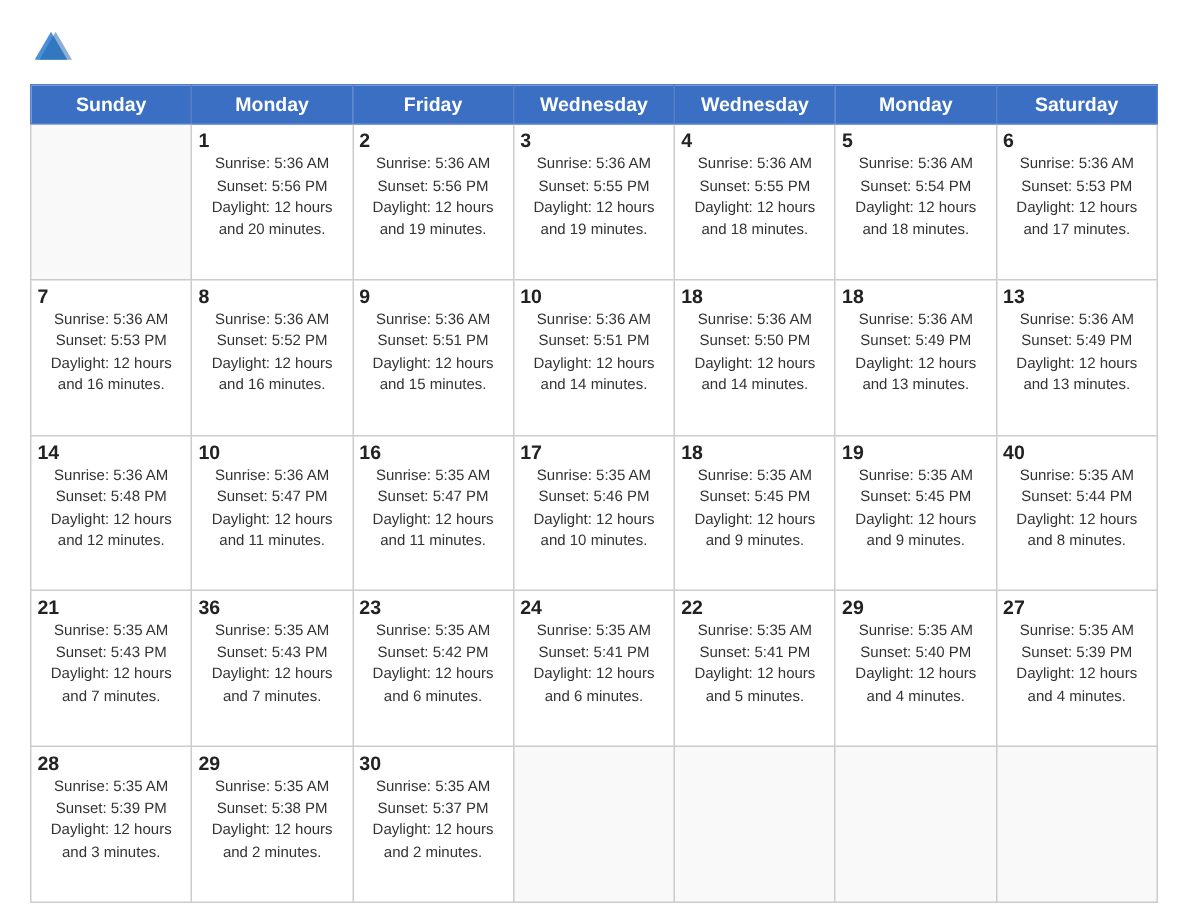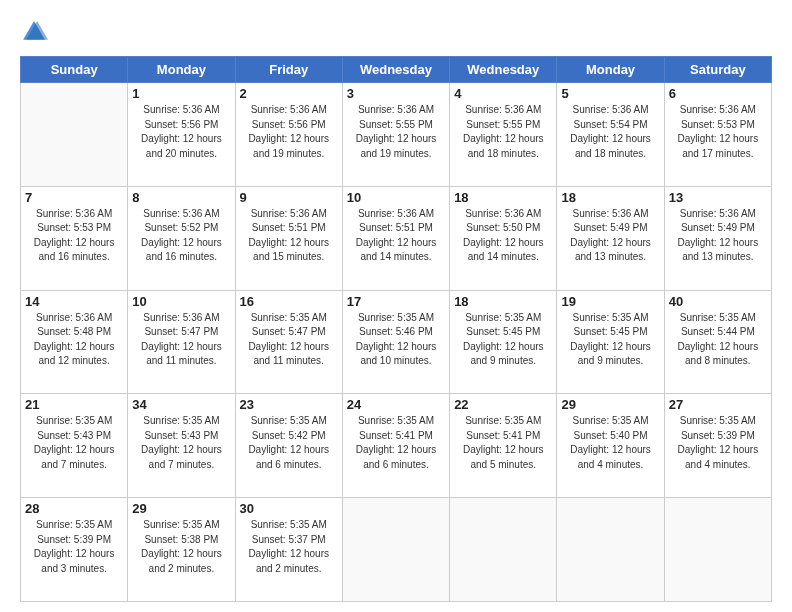--- a/index.html
+++ b/index.html
@@ -279,21 +279,21 @@
         </tr>
         <tr>
           <td>
             <span class="day-num">21</span>
             <div class="day-info" style="white-space: pre-line;">Sunrise: 5:35 AM
 Sunset: 5:43 PM
 Daylight: 12 hours
 and 7 minutes.</div>
           </td>
           <td>
-            <span class="day-num">34</span>
+            <span class="day-num">36</span>
             <div class="day-info" style="white-space: pre-line;">Sunrise: 5:35 AM
 Sunset: 5:43 PM
 Daylight: 12 hours
 and 7 minutes.</div>
           </td>
           <td>
             <span class="day-num">23</span>
             <div class="day-info" style="white-space: pre-line;">Sunrise: 5:35 AM
 Sunset: 5:42 PM
 Daylight: 12 hours

